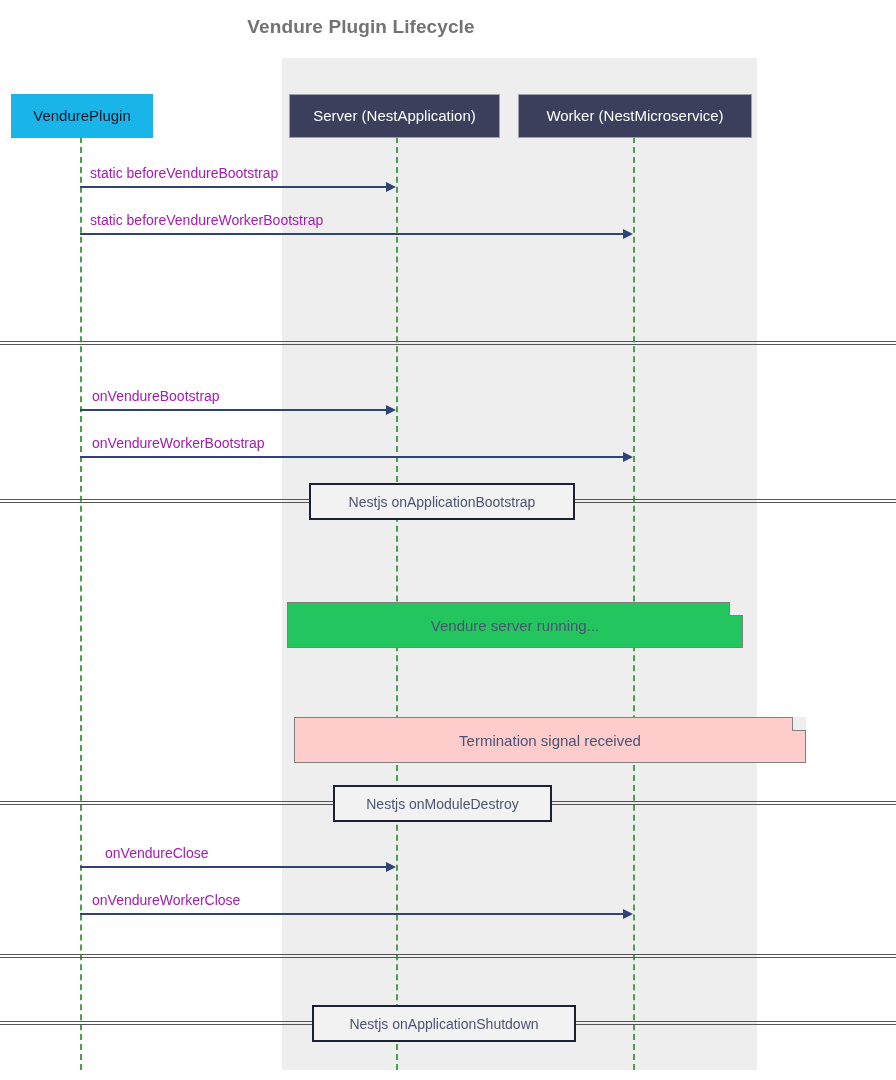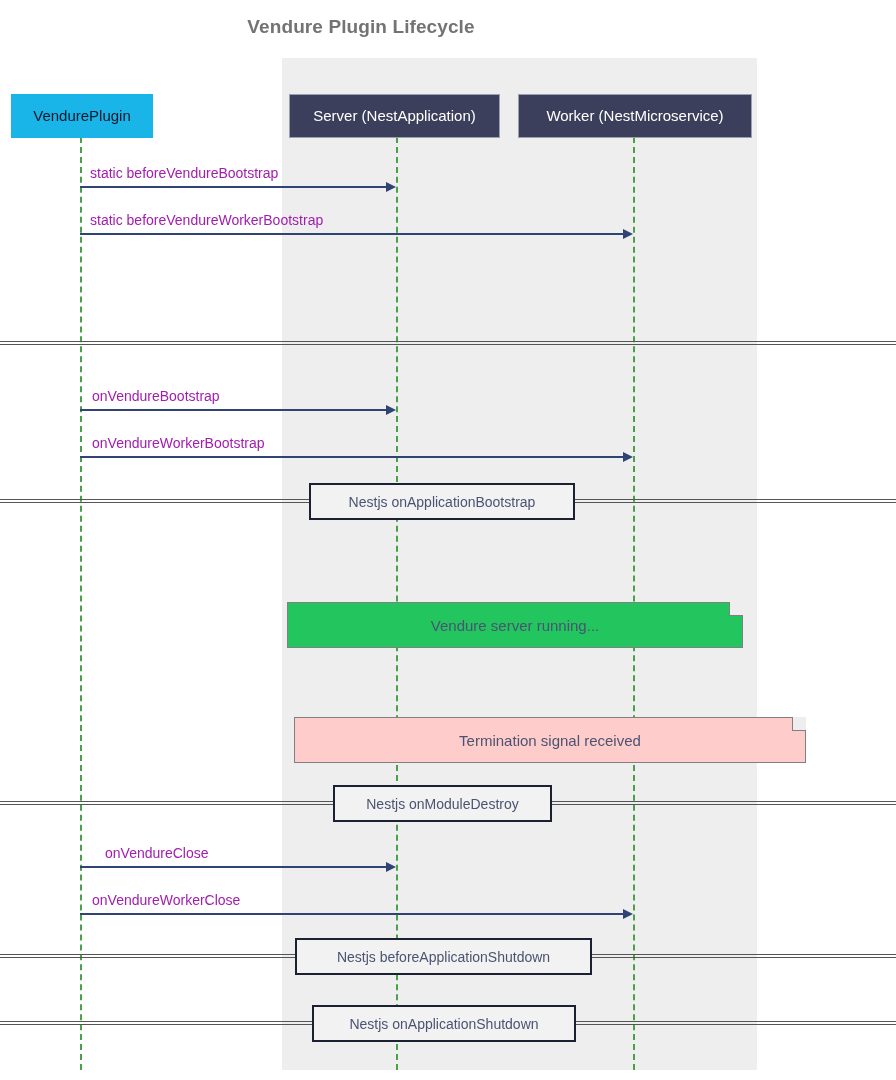--- a/index.html
+++ b/index.html
@@ -200,22 +200,19 @@
 
   <div class="abs msg-label" style="left:105px; top:845px;">onVendureClose</div>
   <div class="abs msg-line" style="left:80px; top:866px; width:306px;"></div>
   <div class="abs msg-arrow" style="left:386px; top:862px;"></div>
 
   <div class="abs msg-label" style="left:92px; top:892px;">onVendureWorkerClose</div>
   <div class="abs msg-line" style="left:80px; top:913px; width:543px;"></div>
   <div class="abs msg-arrow" style="left:623px; top:909px;"></div>
 
   <div class="abs divider-rule" style="top:954px;"></div>
-  <div class="abs divider-box" style="left:295px; top:938px; width:297px;">
-    <span>Nestjs beforeApplicationShutdown</span>
-  </div>
 
   <div class="abs divider-rule" style="top:1021px;"></div>
   <div class="abs divider-box" style="left:312px; top:1005px; width:264px;">
     <span>Nestjs onApplicationShutdown</span>
   </div>
 
 </div>
 
 </body></html>

